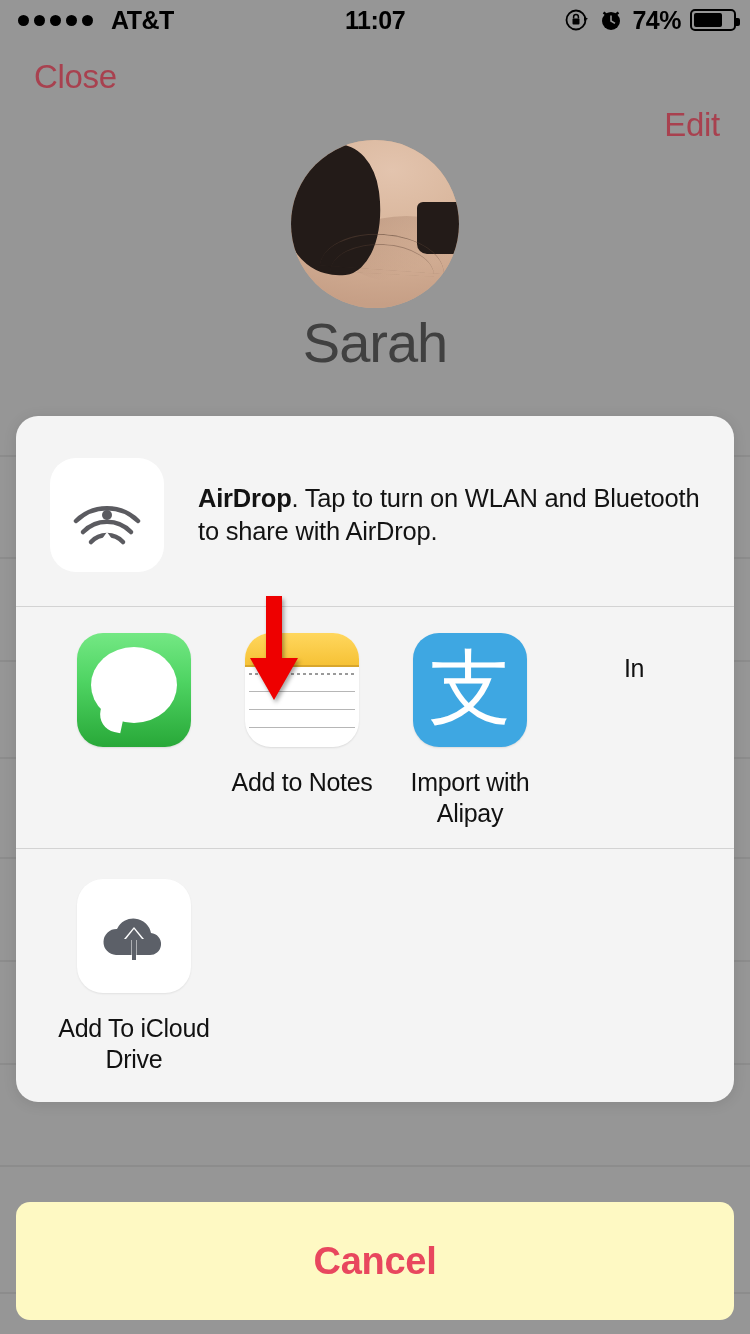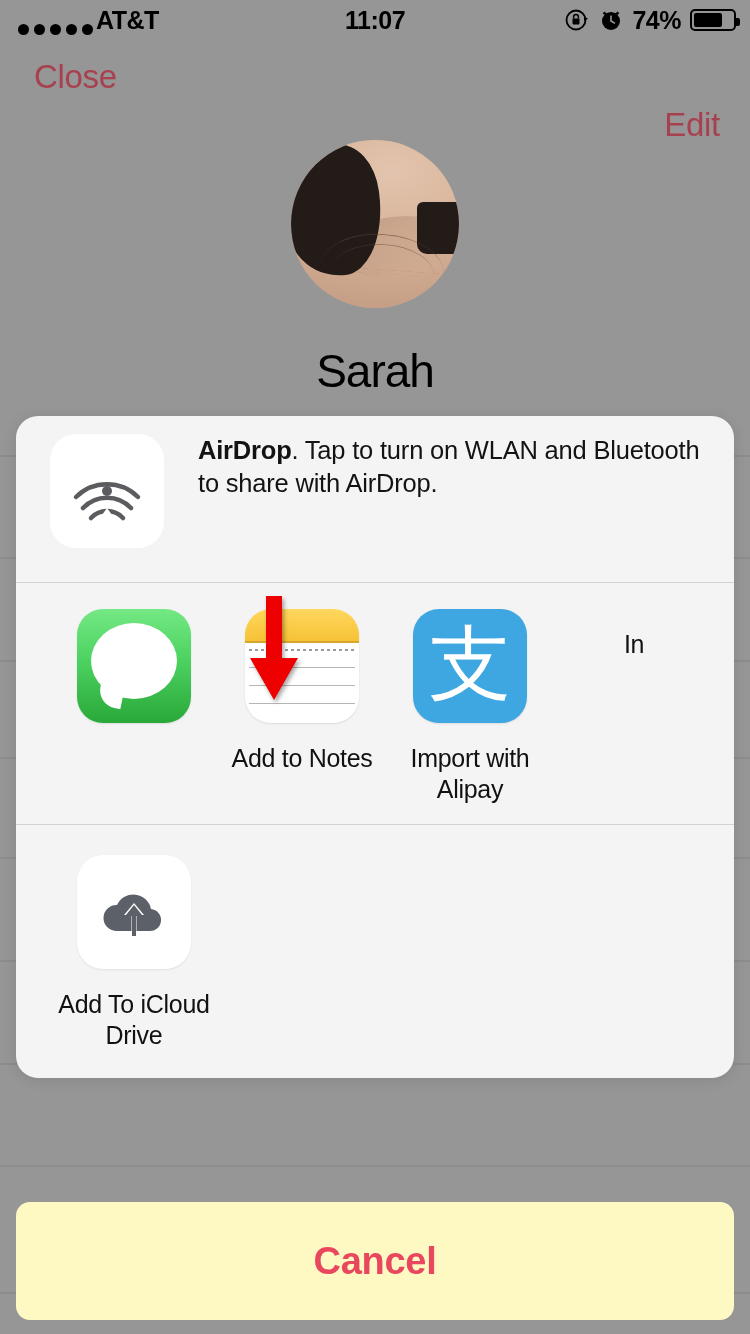--- a/index.html
+++ b/index.html
@@ -15,21 +15,21 @@
   .bg-line {
     position:absolute; left:0; width:750px; height:2px;
     background:#8c8c8c;
   }
 
   
   .statusbar {
     position:absolute; top:0; left:0; width:750px; height:40px;
     display:flex; align-items:center; color:#000;
   }
-  .sb-left { position:absolute; left:18px; display:flex; align-items:flex-end; gap:3px; }
+  .sb-left { position:absolute; left:18px; display:flex; align-items:center; gap:18px; }
   .sb-dots { display:flex; gap:5px; }
   .sb-dots i { width:11px; height:11px; border-radius:50%; background:#000; display:block; }
   .sb-carrier { font-size:25px; font-weight:bold; letter-spacing:-0.5px; }
   .sb-time {
     position:absolute; left:0; width:750px; text-align:center;
     font-size:25px; font-weight:bold; letter-spacing:-0.5px;
   }
   .sb-right {
     position:absolute; right:14px; display:flex; align-items:center; gap:9px;
   }
@@ -85,31 +85,31 @@
     transform:rotate(4deg);
   }
   .avatar .chain2 {
     position:absolute; left:24%; top:62%; width:62%; height:30px;
     border-top:1.5px solid rgba(90,66,52,.4);
     border-radius:50% 50% 0 0 / 100% 100% 0 0;
     transform:rotate(3deg);
   }
   .contact-name {
     position:absolute; left:0; top:310px; width:750px; text-align:center;
-    font-size:46px; color:#000000; letter-spacing:-1px;margin-top:34px;
+    font-size:56px; color:#404040; letter-spacing:-1px;
   }
 
   
   .sheet {
     position:absolute; left:16px; top:416px; width:718px;
     background:#f4f4f4; border-radius:22px; overflow:hidden;
     box-shadow:0 2px 14px rgba(0,0,0,.10);
   }
   .airdrop-row {
-    display:flex; align-items:flex-start; padding:18px 0 34px 34px;
+    display:flex; align-items:center; padding:42px 0 34px 34px;
   }
   .airdrop-icon {
     width:114px; height:114px; flex:0 0 114px;
     background:#fff; border-radius:26px;
     display:flex; align-items:center; justify-content:center;
   }
   .airdrop-text {
     margin-left:34px; margin-right:28px; font-size:25.5px;
     line-height:1.28; color:#131313; letter-spacing:-0.2px;
   }

